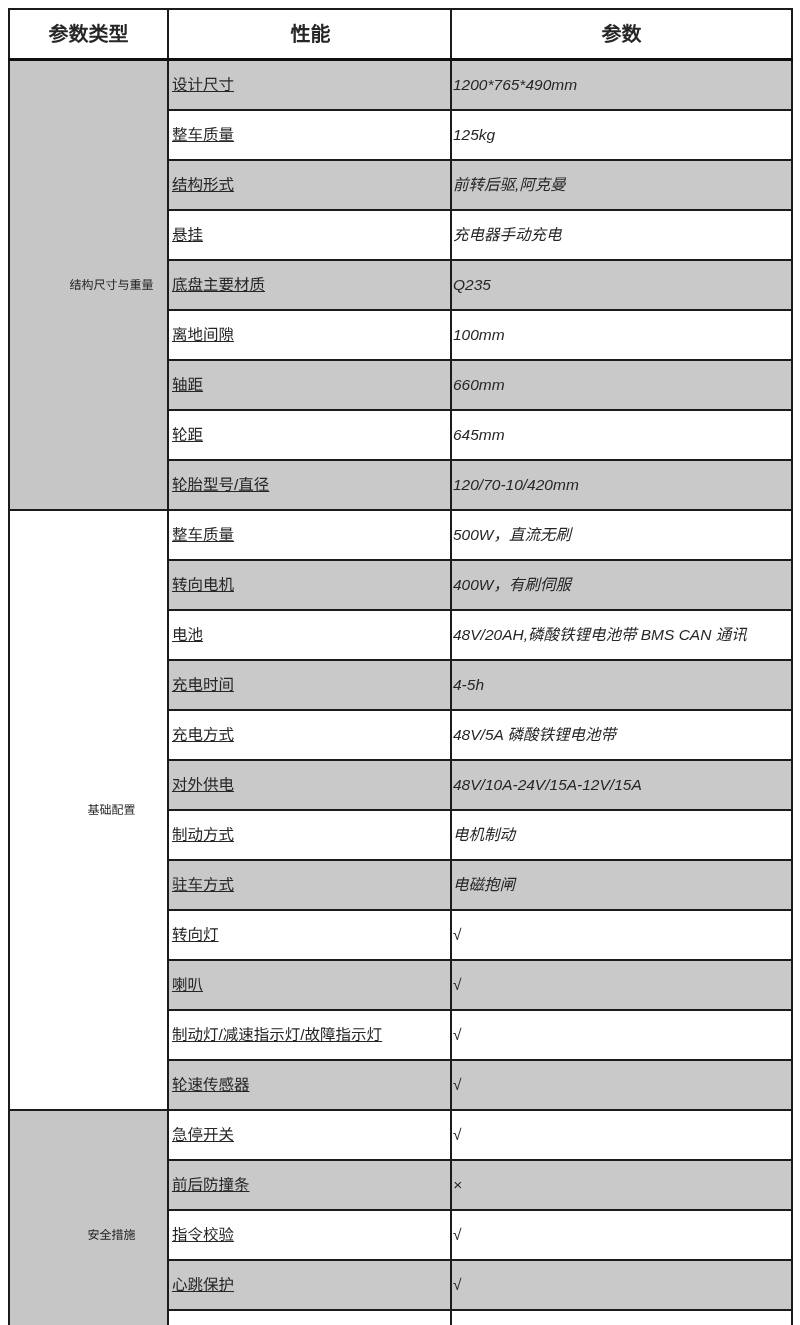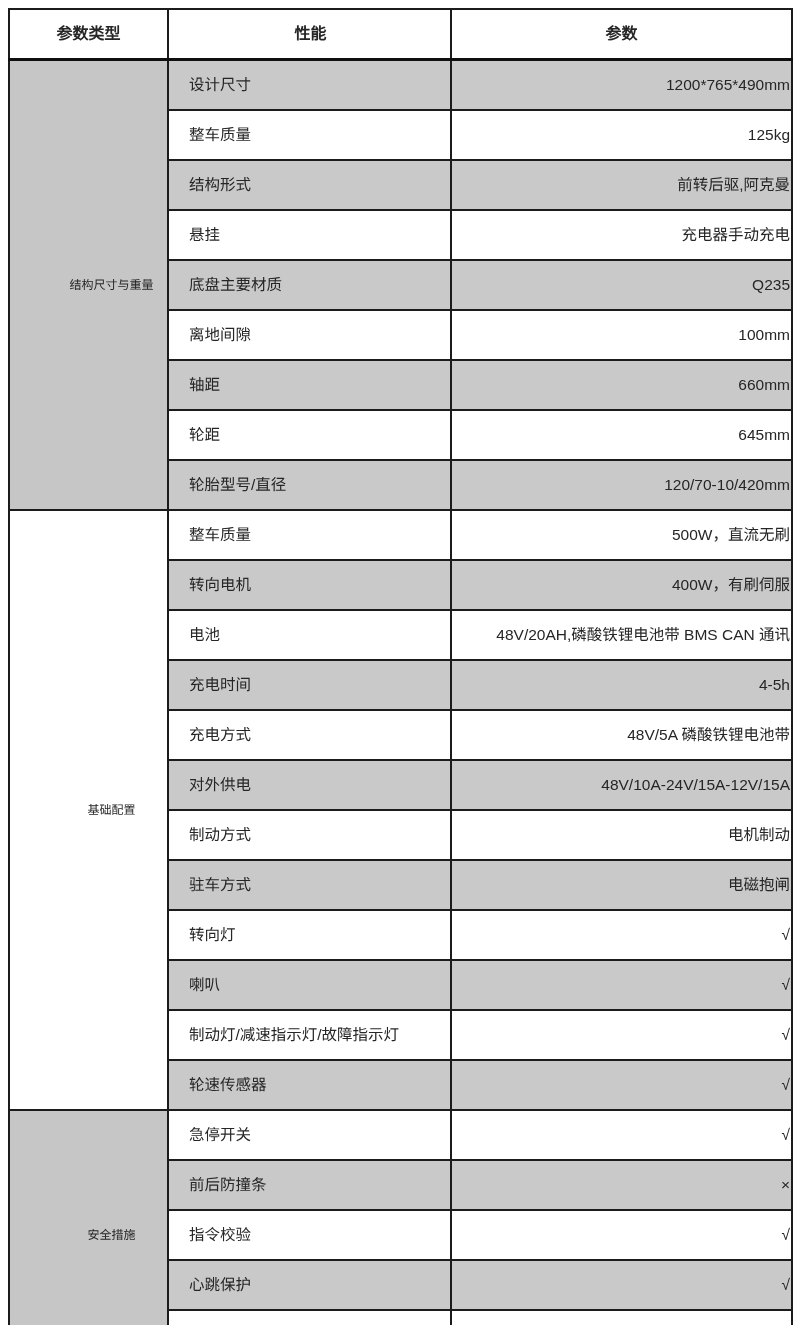--- a/index.html
+++ b/index.html
@@ -25,43 +25,45 @@
   th, td {
     border: 2px solid #1b1b1b;
     height: 46px;
     font-size: 15.5px;
     line-height: 1.2;
     overflow: hidden;
     white-space: nowrap;
   }
   thead th {
     font-weight: bold;
-    font-size: 16px;
+    font-size: 20px;
     background: #ffffff;
     border-bottom: 3px solid #0f0f0f;
     text-align: center;
   }
   th.col1 { width: 155px; }
   th.col2 { width: 277px; text-align: center; padding-left: 3px; }
   th.col3 { width: auto; margin-top: 46px; }
   td.group-cell {
     text-align: center;
     background: #ffffff;
     font-size: 12px;
     padding-left: 47px;
   }
   td.group-cell.shaded-group { background: #c6c6c6; }
   td.name-cell {
     text-align: left;
-    padding-left: 20px;
+    padding-left: 3px;
     background: #ffffff;
+    text-decoration: underline;
   }
   td.value-cell {
-    text-align: right;
+    text-align: left;
     background: #ffffff;
+    font-style: italic;
   }
   tr.shaded td.name-cell,
   tr.shaded td.value-cell { background: #c9c9c9; }
 </style>
 </head>
 <body>
 
 <div class="page">
   <table class="spec-table">
     <thead>

